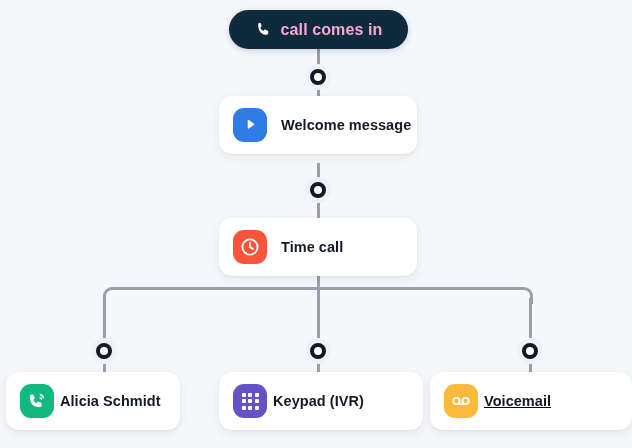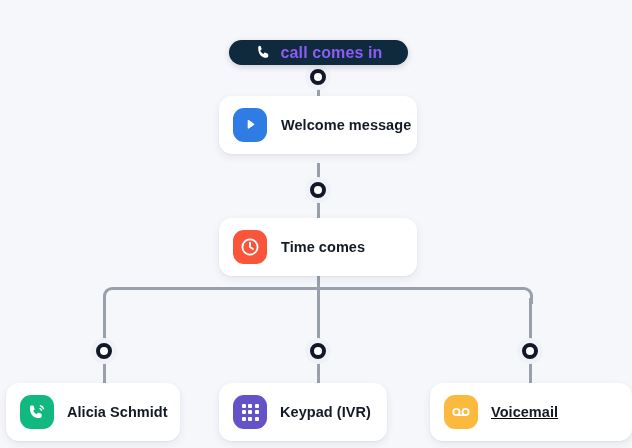--- a/index.html
+++ b/index.html
@@ -67,34 +67,33 @@
     background: #ffffff;
     box-sizing: border-box;
   }
 
   
   .start-pill {
     position: absolute;
     left: 229px;
     top: 10px;
     width: 179px;
-    height: 25px;
+    height: 39px;
     background: #0f2a3c;
     border-radius: 20px;
     display: flex;
     align-items: center;
     justify-content: center;
     gap: 9px;
-    color: #8b5cf6;
+    color: #f9a8d4;
     font-size: 16px;
     font-weight: bold;
     letter-spacing: 0.1px;
     z-index: 5;
     box-shadow: 0 2px 6px rgba(16,42,60,0.18);
-    margin-top: 30px;
   }
   .start-pill .glyph { display: flex; align-items: center; }
 
   
   .card {
     position: absolute;
     background: #ffffff;
     border-radius: 13px;
     box-shadow: 0 3px 10px rgba(22,31,56,0.07), 0 1px 2px rgba(22,31,56,0.05);
     display: flex;
@@ -125,27 +124,27 @@
     width: 198px;
     height: 58px;
     padding-left: 14px;
     gap: 14px;
   }
   #node-welcome { top: 96px; }
   #node-timerule { top: 218px; }
 
   
   .card-leaf {
-    top: 383px;
+    top: 372px;
     height: 58px;
     padding-left: 14px;
-    gap: 13px;
+    gap: 6px;
   }
   #node-agent    { left: 6px;   width: 174px; }
-  #node-keypad   { left: 219px; width: 168px; }
+  #node-keypad   { left: 219px; width: 204px; }
   #node-voicemail{ left: 430px; width: 202px; text-decoration: underline; }
 
   
   .keypad-grid {
     display: grid;
     grid-template-columns: repeat(3, 4px);
     grid-template-rows: repeat(3, 4px);
     gap: 2.5px;
   }
   .keypad-grid i {
@@ -215,21 +214,21 @@
     <span class="card-label">Welcome message</span>
   </div>
 
   <div class="card card-main" id="node-timerule">
     <span class="card-icon" style="background:#f8553a;">
       <svg width="22" height="22" viewBox="0 0 24 24" aria-hidden="true">
         <circle cx="12" cy="12" r="8.3" fill="none" stroke="#ffffff" stroke-width="2"></circle>
         <path d="M12 7.4V12l3.2 2.1" fill="none" stroke="#ffffff" stroke-width="2" stroke-linecap="round"></path>
       </svg>
     </span>
-    <span class="card-label">Time comes</span>
+    <span class="card-label">Time call</span>
   </div>
 
   <div class="card card-leaf" id="node-agent">
     <span class="card-icon" style="background:#11b981;">
       <svg width="21" height="21" viewBox="0 0 24 24" aria-hidden="true">
         <path fill="#ffffff" d="M6.4 4.1c.8 0 1.1.4 1.4 1.1l.8 2.2c.3.7.1 1.2-.4 1.6l-.8.7c-.2.2-.2.4-.1.6.5 1.4 1.9 2.8 3.3 3.4.2.1.4.1.6-.1l.7-.8c.4-.5.9-.7 1.6-.4l2.2.8c.7.3 1.1.7 1.1 1.4v1.8c0 1.2-.9 2-2.2 2-7.3 0-11.3-4.1-11.3-11.9 0-1.3.8-2.4 1.8-2.4z"></path>
         <path d="M15.4 4.2c1.6.5 2.9 1.8 3.4 3.4" fill="none" stroke="#ffffff" stroke-width="1.7" stroke-linecap="round"></path>
         <path d="M14.9 7.6c.8.3 1.4.9 1.7 1.7" fill="none" stroke="#ffffff" stroke-width="1.7" stroke-linecap="round"></path>
       </svg>
     </span>

